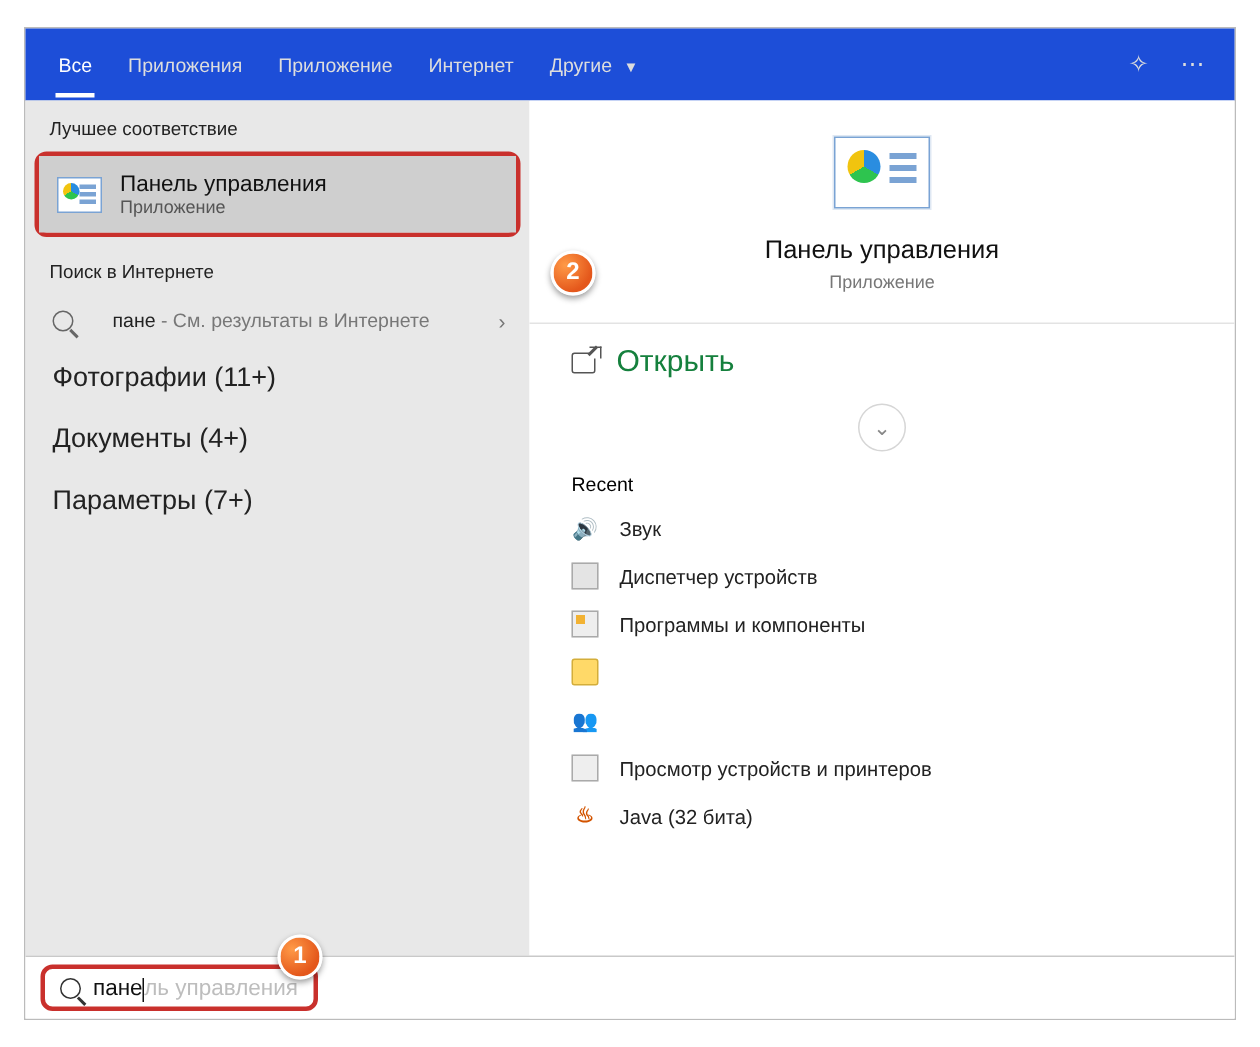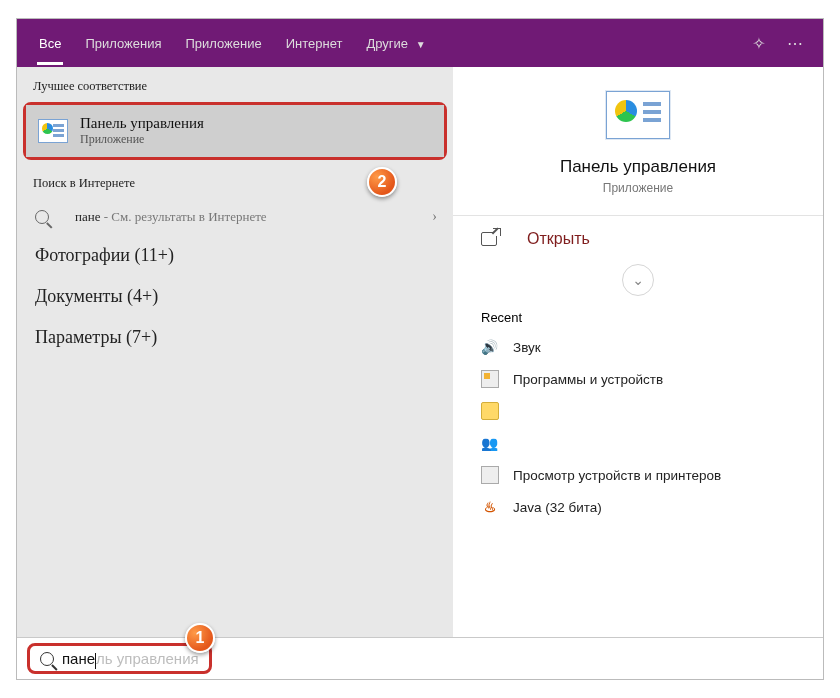--- a/index.html
+++ b/index.html
@@ -16,21 +16,21 @@
     position: absolute;
     left: 16px; top: 18px; right: 16px; bottom: 18px;
     border: 1px solid #bbb;
     background: #fff;
     display: flex;
     flex-direction: column;
   }
 
   
   .tabs {
-    background: #701a75;
+    background: #1d4ed8;
     color: #ddd;
     display: flex;
     align-items: center;
     height: 48px;
     padding: 0 10px;
     flex-shrink: 0;
   }
   .tab {
     padding: 14px 12px;
     font-size: 13px;
@@ -54,26 +54,25 @@
     color: #ddd; font-size: 16px;
   }
 
   
   .content {
     flex: 1 1 auto;
     display: flex;
     min-height: 0;
   }
   .left {
-    width: 436px;
+    width: 336px;
     background: #e8e8e8;
     display: flex;
     flex-direction: column;
     position: relative;
-    font-family: Liberation Serif, serif;
   }
   .right {
     flex: 1;
     background: #fff;
     display: flex;
     flex-direction: column;
     position: relative;
   }
 
   .section-header {
@@ -170,24 +169,24 @@
     position:absolute; right:8px; top:10px;
     width:18px; height:4px; background:#7aa3d4;
     box-shadow: 0 8px 0 #7aa3d4, 0 16px 0 #7aa3d4;
   }
   .preview-title { font-size: 17px; margin-top: 18px; color: #111; }
   .preview-sub   { font-size: 12px; color: #777; margin-top: 4px; }
 
   .actions-sep { height: 1px; background: #e3e3e3; margin: 8px 0 0 0; }
 
   .action-row {
-    display: flex; align-items: center; gap: 30px;
+    display: flex; align-items: center; gap: 14px;
     padding: 14px 28px;
-    font-size: 16px;
-    color: #7f1d1d;
+    font-size: 20px;
+    color: #15803d;
     cursor: pointer;
   }
   .open-icon {
     width: 16px; height: 14px; border: 1.5px solid #555; border-radius: 2px;
     position: relative; flex-shrink: 0;
   }
   .open-icon::before {
     content:""; position:absolute; right:-5px; top:-5px;
     width:7px; height:7px; border-top:1.5px solid #555; border-right:1.5px solid #555;
     background:#fff;
@@ -344,22 +343,26 @@
         </div>
       </div>
 
       <div class="recent-header">Recent</div>
       <div class="recent-list">
         <div class="recent-item">
           <span class="ri-icon ri-sound">🔊</span>
           <span>Звук</span>
         </div>
         <div class="recent-item">
+          <span class="ri-icon ri-dev"></span>
+          <span>Диспетчер устройств</span>
+        </div>
+        <div class="recent-item">
           <span class="ri-icon ri-prog"></span>
-          <span>Программы и устройств</span>
+          <span>Программы и компоненты</span>
         </div>
         <div class="recent-item">
           <span class="ri-icon ri-folder"></span>
         </div>
         <div class="recent-item">
           <span class="ri-icon ri-users">👥</span>
         </div>
         <div class="recent-item">
           <span class="ri-icon ri-print"></span>
           <span>Просмотр устройств и принтеров</span>

